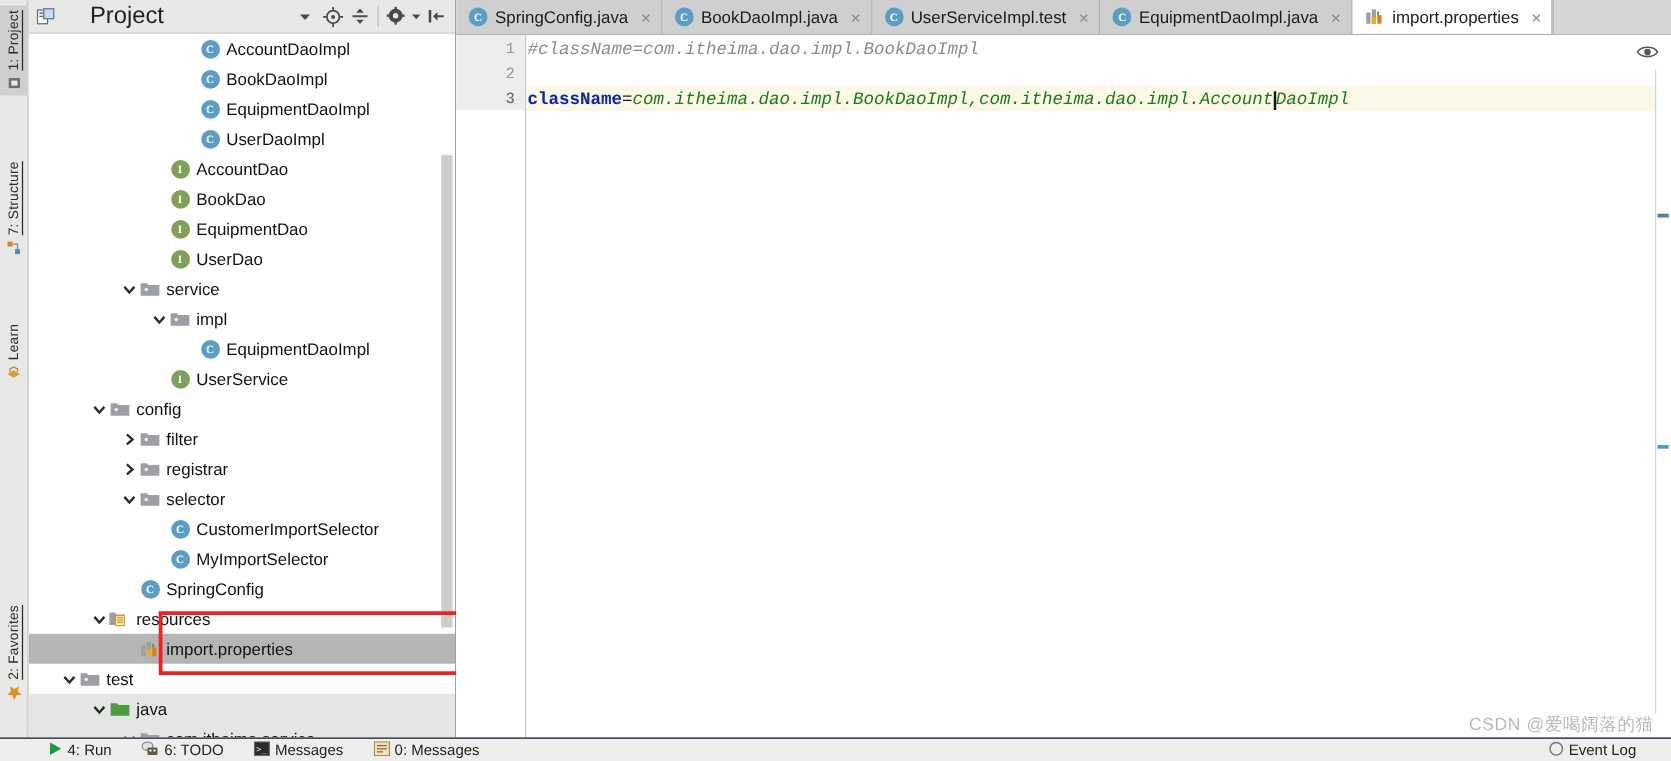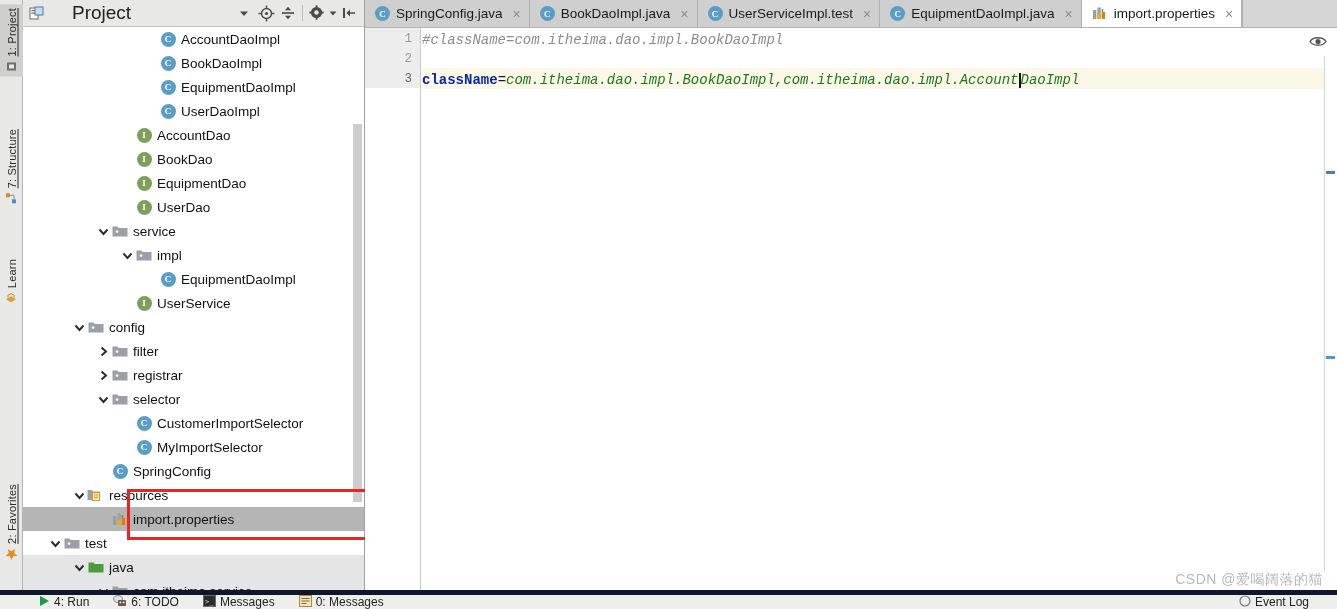--- a/index.html
+++ b/index.html
@@ -114,21 +114,21 @@
   .val { color:#1a7a1a;font-style:italic; }
   .caret { display:inline-block; width:2px; height:15px; background:#111; vertical-align:middle; }
 
   .eye-icon { position:absolute; right:10px; top:7px; }
   .right-strip { position:absolute; right:0; top:28px; bottom:19px; width:13px; background:#fff; border-left:1px solid #d4d4d4; }
   .marker { position:absolute; right:2px; width:9px; height:3px; }
 
   
   .statusbar {
     position:absolute; left:0; bottom:0; width:1337px; height:19px;
-    background:#eeeeec; border-top:5px solid #0f172a;
+    background:#eeeeec; border-top:1px solid #0f172a;
     display:flex; align-items:center; font-size:12px; color:#222;
   }
   .sb-item { display:flex; align-items:center; gap:4px; padding:0 12px; white-space:nowrap; }
   .sb-spacer { flex:1; }
   .watermark {
     position:absolute; right:14px; bottom:20px;
     font-size:14px; color:#b9b9b9; letter-spacing:.5px; white-space:nowrap;
   }
 </style>
 </head>

